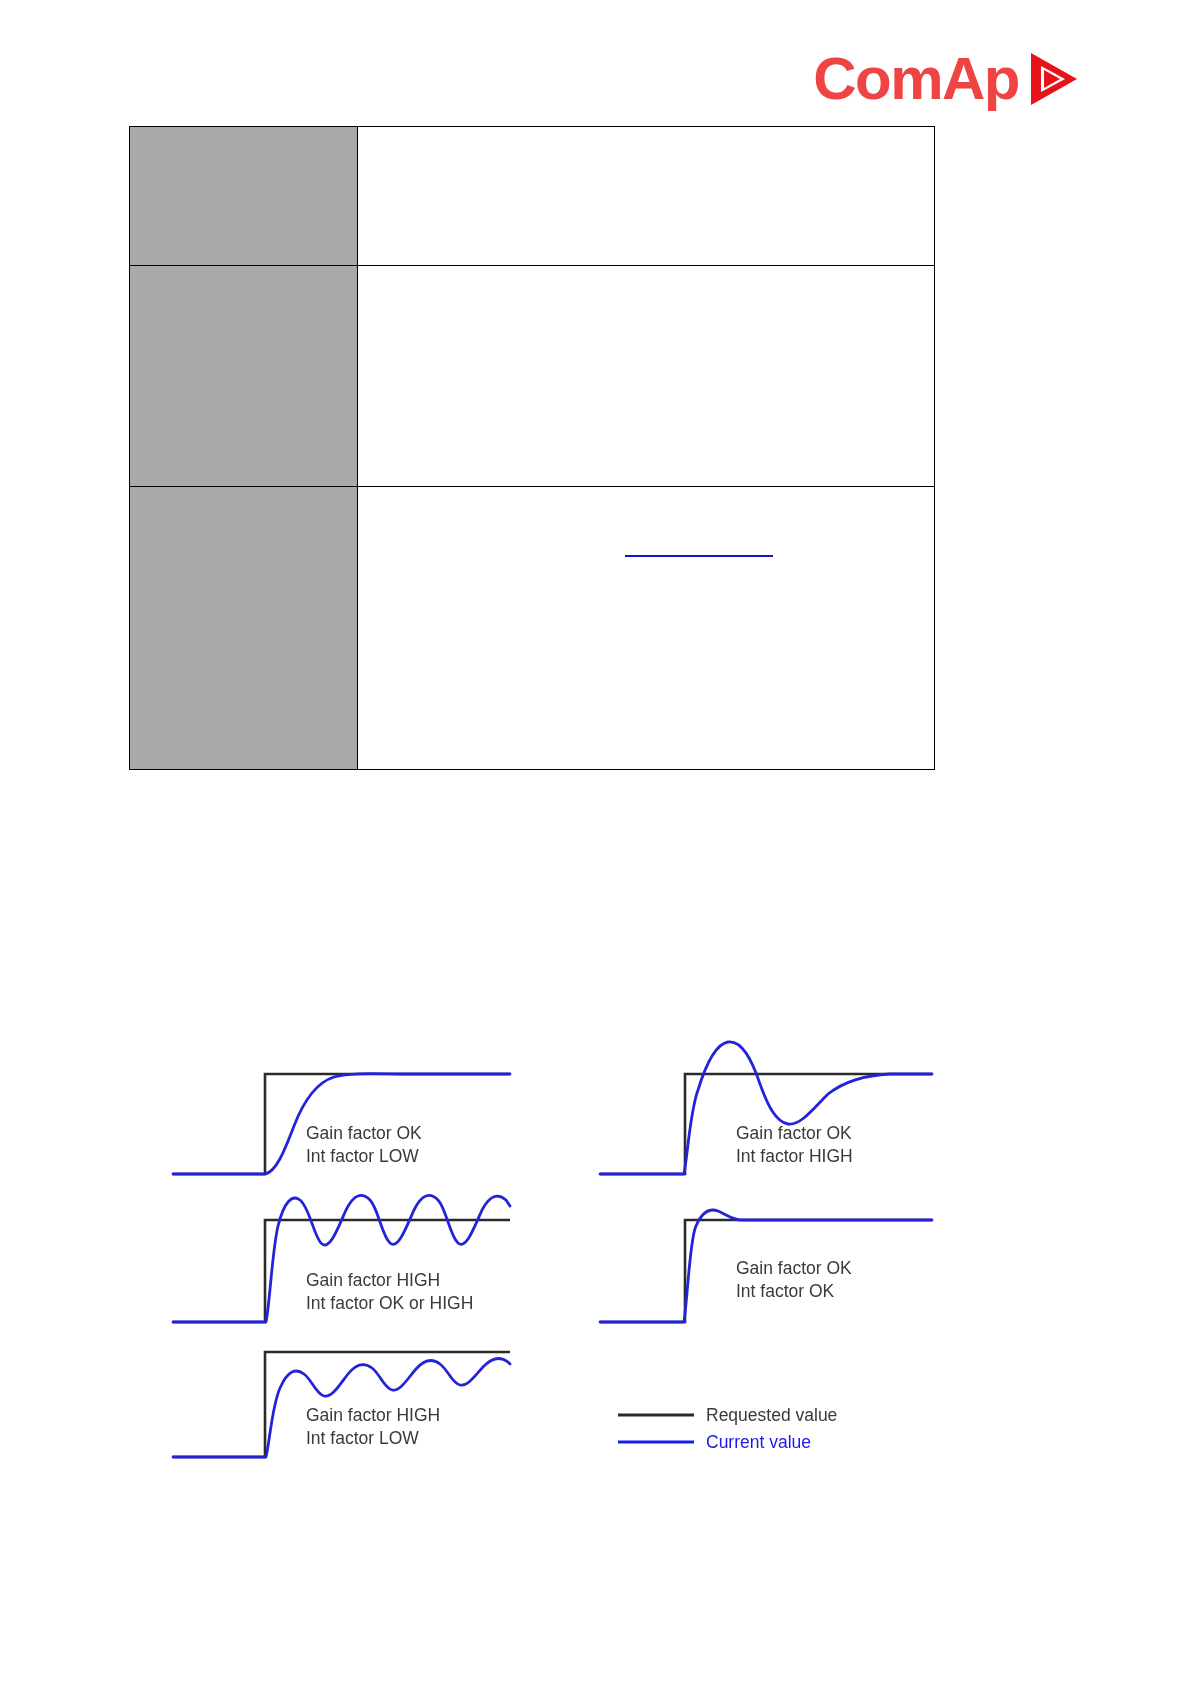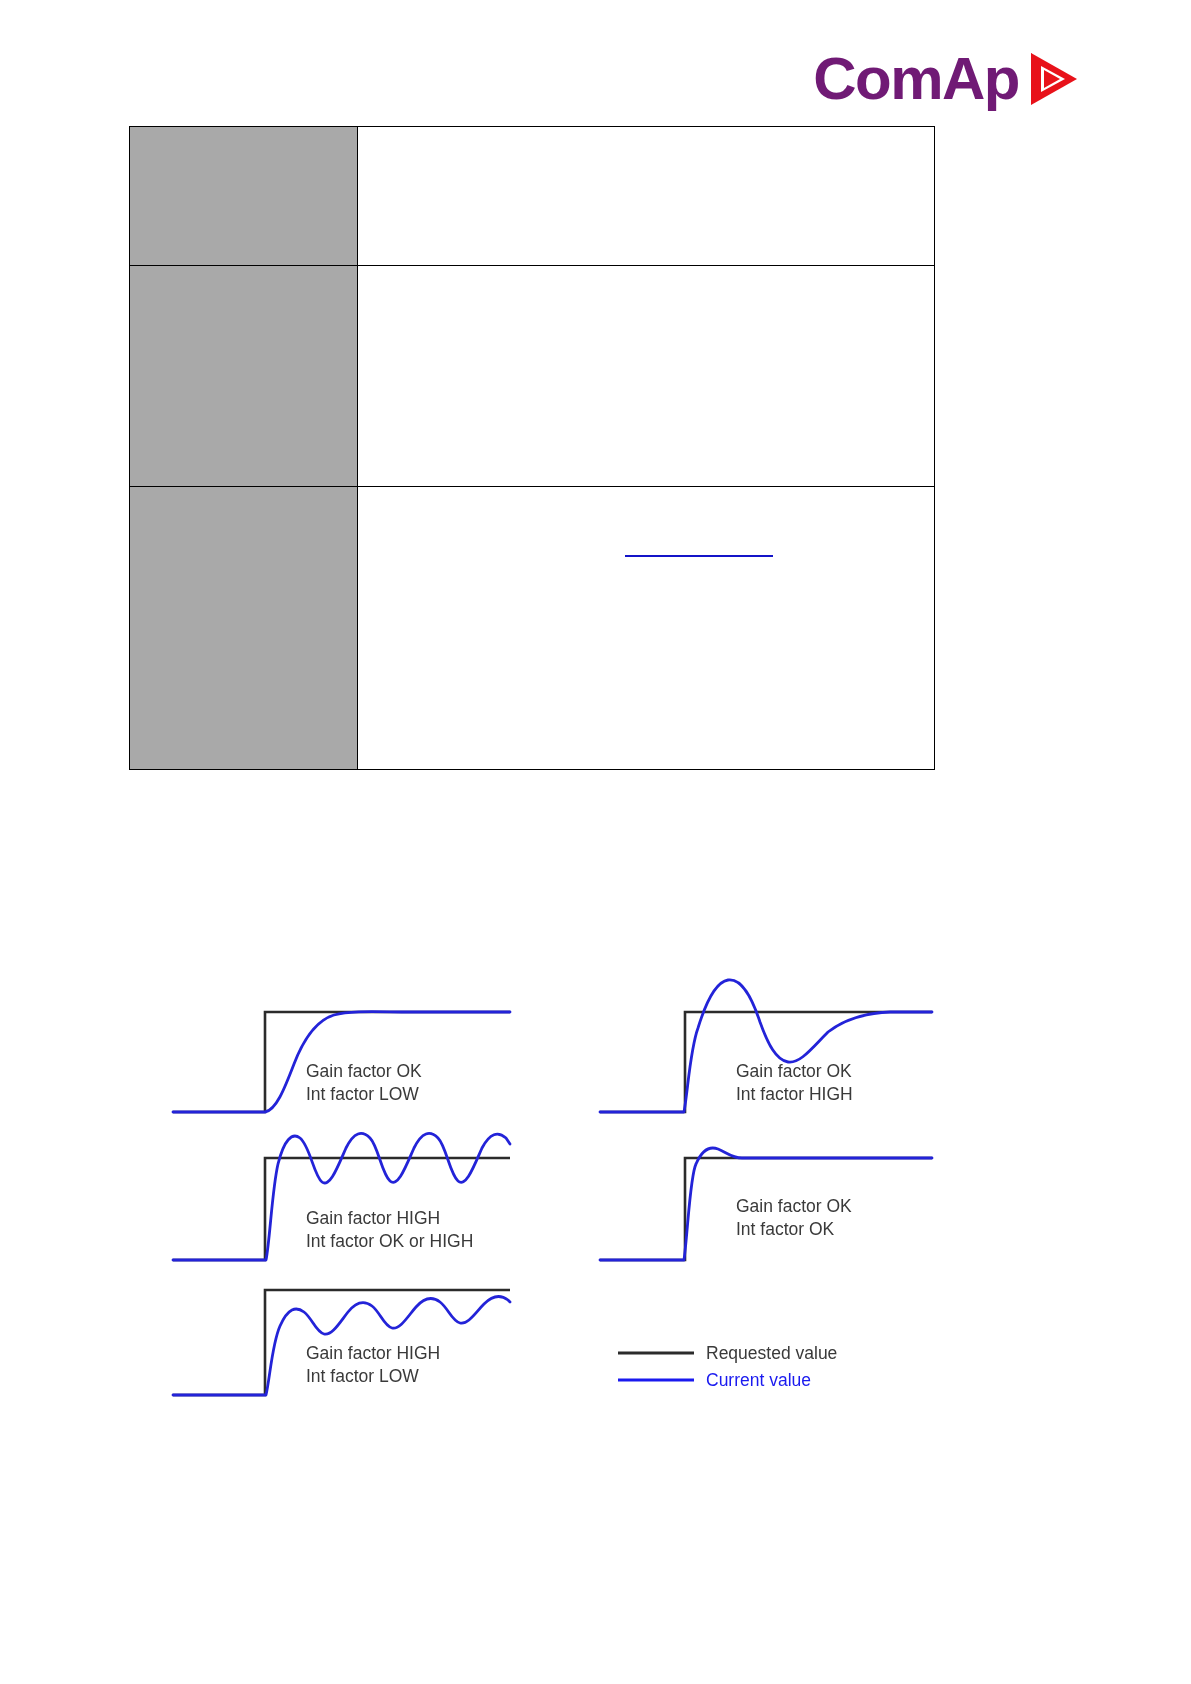--- a/index.html
+++ b/index.html
@@ -21,21 +21,21 @@
     position:absolute;
     right:112px;top:48px;
     display:flex;align-items:center;
     height:62px;
   }
   #logo-wordmark{
     font-family:"Liberation Sans", sans-serif;
     font-size:60px;
     font-weight:700;
     letter-spacing:-1.5px;
-    color:#701a75;
+    color:#ef4444;
     line-height:60px;
   }
   #logo-mark{
     margin-left:8px;
     width:52px;height:56px;
     display:block;
   }
 
   
   #spec-table{
@@ -78,21 +78,21 @@
     border-bottom:2.6px solid #1414c8;
     color:#1414c8;
     font-size:14.5px;
     text-decoration:none;
     cursor:pointer;
   }
 
   
   #figure{
     position:absolute;
-    left:0;top:940px;
+    left:0;top:1002px;
     width:1191px;height:500px;
   }
   #figure svg{display:block;}
 
   .ax-req{fill:none;stroke:#2b2b2b;stroke-width:2.6;stroke-linejoin:miter;}
   .ax-cur{fill:none;stroke:#2323d8;stroke-width:2.8;stroke-linejoin:round;stroke-linecap:round;}
   .chart-label{
     font-family:"Liberation Sans", sans-serif;
     font-size:17.5px;
     fill:#3a3a3a;

